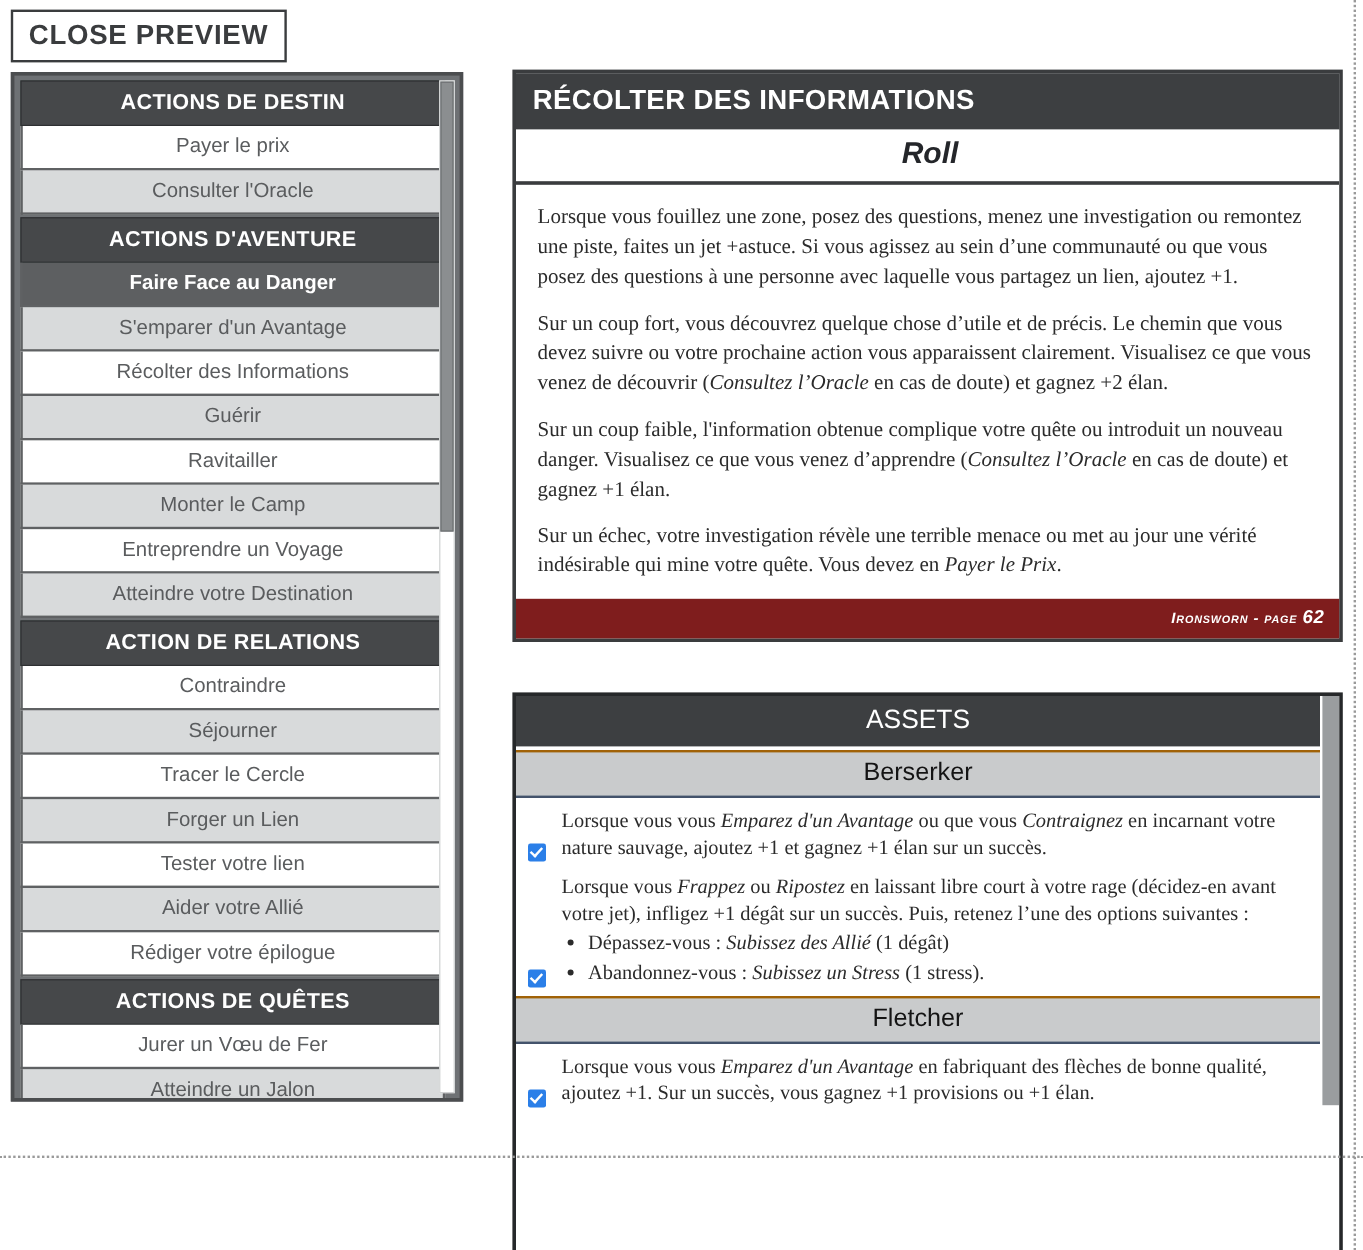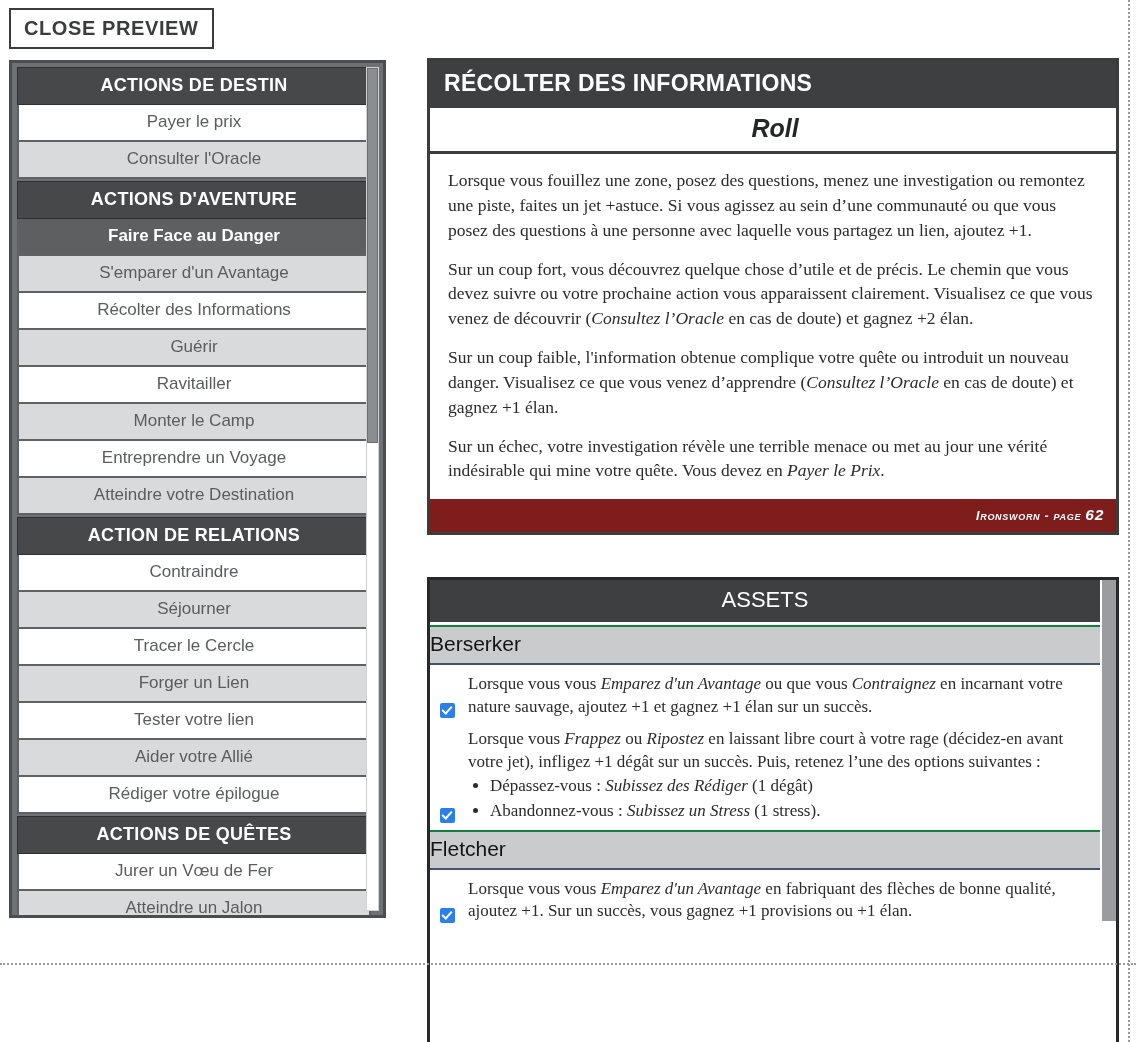--- a/index.html
+++ b/index.html
@@ -33,21 +33,21 @@
   }
 
   
   .close-preview {
     position: absolute;
     left: 9px; top: 8px;
     padding: 8px 13px 9px 13px;
     border: 2px solid #3a3c3e;
     background: #fff;
     color: #3a3c3e;
-    font-size: 20px;
+    font-size: 23px;
     font-weight: bold;
     letter-spacing: 0.6px;
     line-height: 1;
     cursor: pointer;
   }
 
   
   .sidebar-outer {
     position: absolute;
     left: 9px; top: 60px;
@@ -182,22 +182,23 @@
     color: #ffffff;
     font-size: 22px;
     text-align: center;
     padding: 7px 0 9px 0;
     margin: 0 16px 0 0;
   }
   .asset-name {
     background: #c9cbcc;
     color: #141414;
     font-size: 21px;
+    text-align: center;
     padding: 5px 0 7px 0;
-    border-top: 2px solid #15803d;
+    border-top: 2px solid #a16207;
     border-bottom: 2px solid #43536b;
     margin: 3px 16px 0 0;
   }
   .asset-abilities {
     padding: 4px 16px 2px 10px;
     margin-right: 16px;
   }
   .ability {
     display: flex;
     align-items: flex-end;
@@ -318,21 +319,21 @@
       <div id="assets-list">
           <div class="asset-name">Berserker</div>
           <div class="asset-abilities">
             <div class="ability">
               <span class="cbx"></span>
               <div class="atext"><span>Lorsque vous vous </span><i>Emparez d'un Avantage</i><span> ou que vous </span><i>Contraignez</i><span> en incarnant votre nature sauvage, ajoutez +1 et gagnez +1 élan sur un succès.</span></div>
             </div>
             <div class="ability">
               <span class="cbx"></span>
               <div class="atext"><span>Lorsque vous </span><i>Frappez</i><span> ou </span><i>Ripostez</i><span> en laissant libre court à votre rage (décidez-en avant votre jet), infligez +1 dégât sur un succès. Puis, retenez l’une des options suivantes :</span><ul>
-                  <li><span>Dépassez-vous : </span><i>Subissez des Rédiger</i><span> (1 dégât)</span></li>
+                  <li><span>Dépassez-vous : </span><i>Subissez des Allié</i><span> (1 dégât)</span></li>
                   <li><span>Abandonnez-vous : </span><i>Subissez un Stress</i><span> (1 stress).</span></li>
                 </ul></div>
             </div>
           </div>
           <div class="asset-name">Fletcher</div>
           <div class="asset-abilities">
             <div class="ability">
               <span class="cbx"></span>
               <div class="atext"><span>Lorsque vous vous </span><i>Emparez d'un Avantage</i><span> en fabriquant des flèches de bonne qualité, ajoutez +1. Sur un succès, vous gagnez +1 provisions ou +1 élan.</span></div>
             </div>

